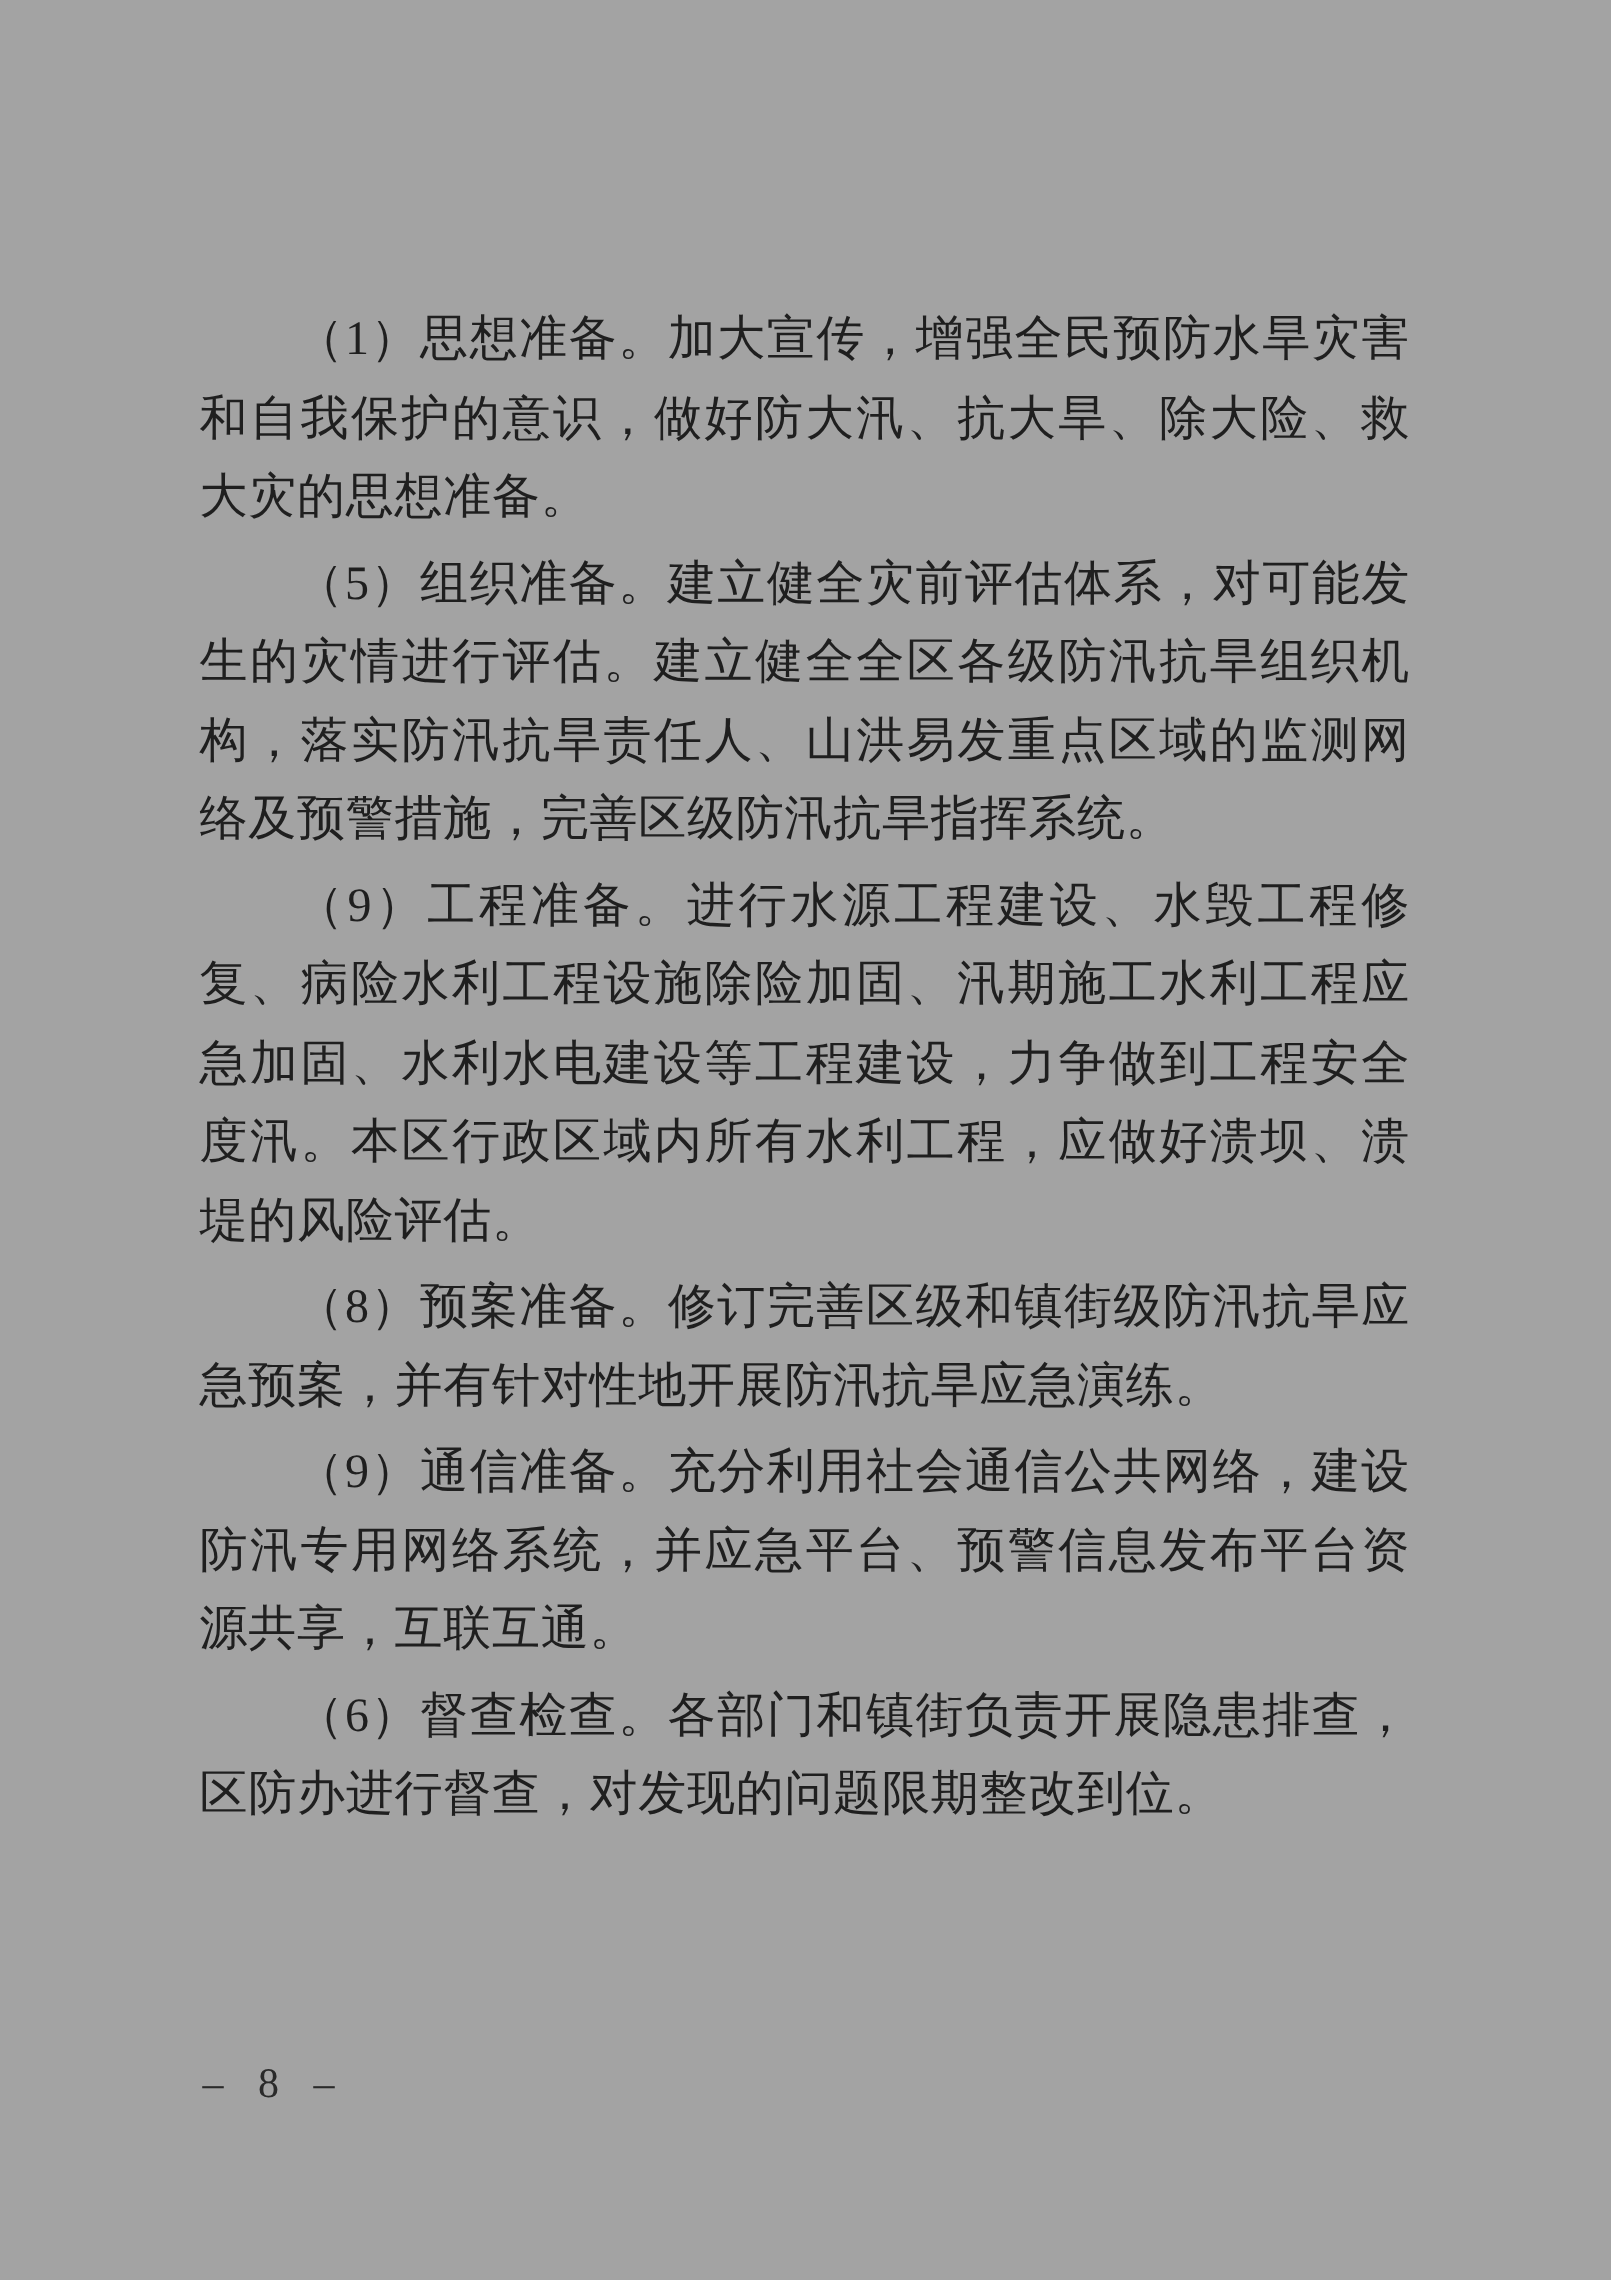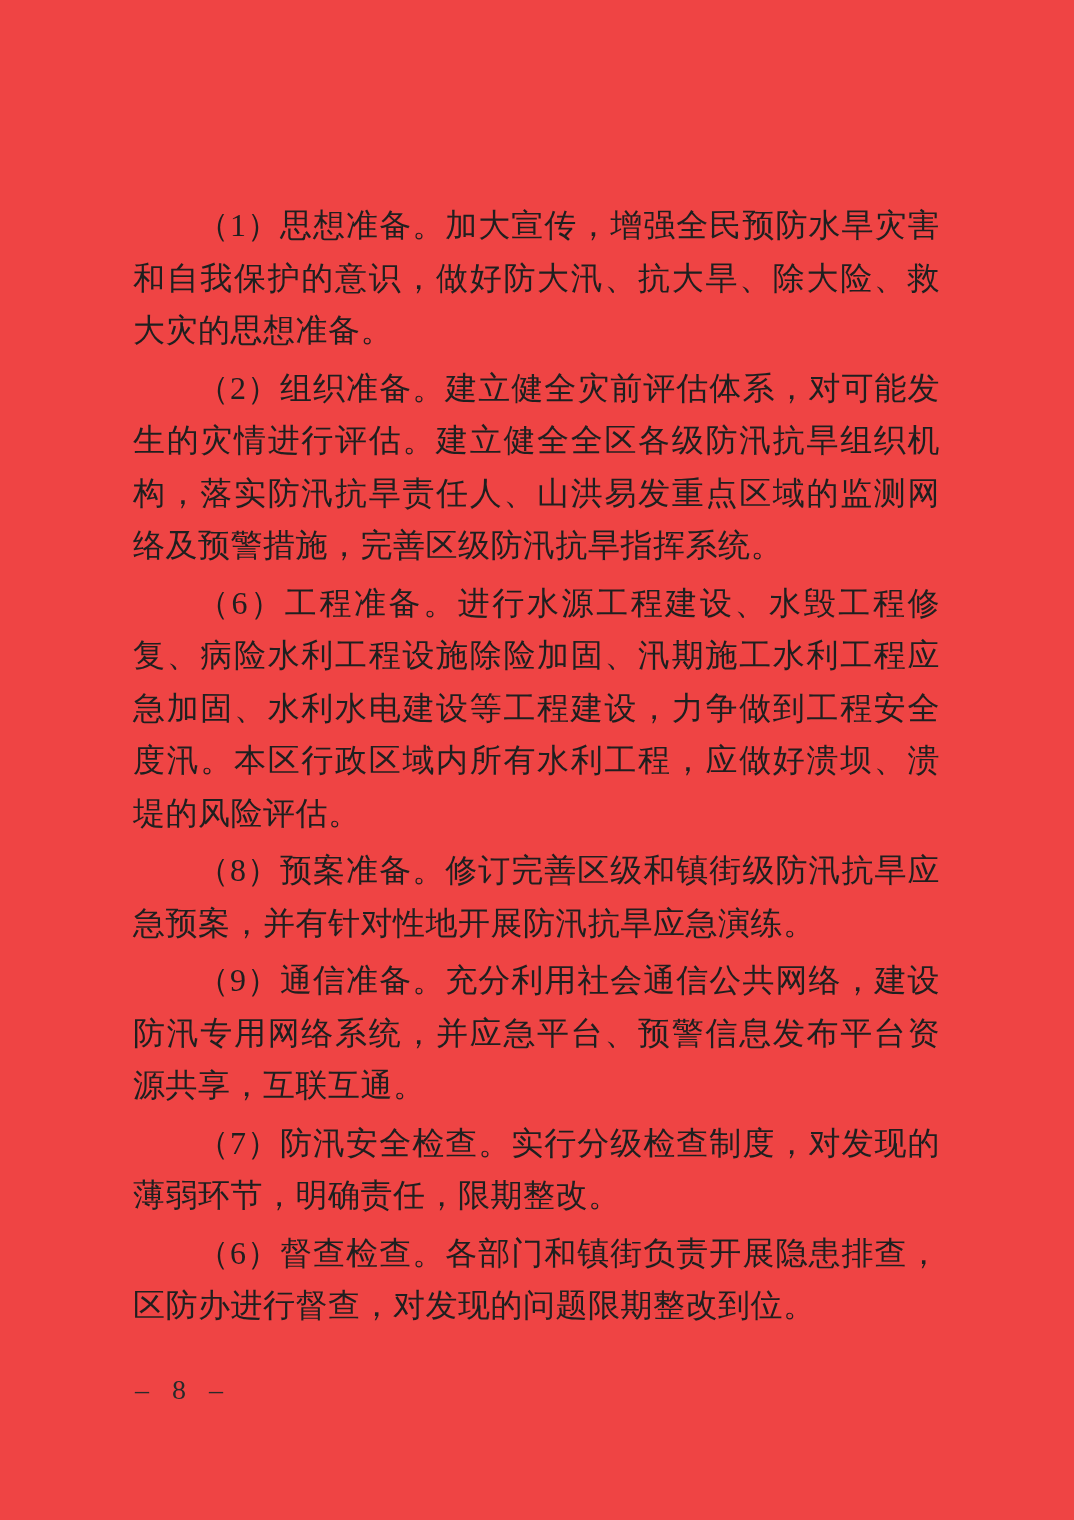--- a/index.html
+++ b/index.html
@@ -4,21 +4,21 @@
 <style>
   html, body {
     margin: 0;
     padding: 0;
     background: #ffffff;
   }
   .page {
     position: relative;
     width: 1074px;
     height: 1520px;
-    background: #ef4444;
+    background: #a3a3a3;
     overflow: hidden;
     font-family: "Liberation Serif", "DejaVu Serif", serif;
     color: #1f1f1f;
   }
   .content {
     position: absolute;
     left: 133px;
     top: 199px;
     width: 807px;
   }
@@ -40,21 +40,20 @@
     letter-spacing: 8px;
     color: #2a2a2a;
   }
 </style>
 </head>
 <body>
 
 <div class="page">
   <div class="content">
     <p>（1）思想准备。加大宣传，增强全民预防水旱灾害和自我保护的意识，做好防大汛、抗大旱、除大险、救大灾的思想准备。</p>
-    <p>（2）组织准备。建立健全灾前评估体系，对可能发生的灾情进行评估。建立健全全区各级防汛抗旱组织机构，落实防汛抗旱责任人、山洪易发重点区域的监测网络及预警措施，完善区级防汛抗旱指挥系统。</p>
-    <p>（6）工程准备。进行水源工程建设、水毁工程修复、病险水利工程设施除险加固、汛期施工水利工程应急加固、水利水电建设等工程建设，力争做到工程安全度汛。本区行政区域内所有水利工程，应做好溃坝、溃堤的风险评估。</p>
+    <p>（5）组织准备。建立健全灾前评估体系，对可能发生的灾情进行评估。建立健全全区各级防汛抗旱组织机构，落实防汛抗旱责任人、山洪易发重点区域的监测网络及预警措施，完善区级防汛抗旱指挥系统。</p>
+    <p>（9）工程准备。进行水源工程建设、水毁工程修复、病险水利工程设施除险加固、汛期施工水利工程应急加固、水利水电建设等工程建设，力争做到工程安全度汛。本区行政区域内所有水利工程，应做好溃坝、溃堤的风险评估。</p>
     <p>（8）预案准备。修订完善区级和镇街级防汛抗旱应急预案，并有针对性地开展防汛抗旱应急演练。</p>
     <p>（9）通信准备。充分利用社会通信公共网络，建设防汛专用网络系统，并应急平台、预警信息发布平台资源共享，互联互通。</p>
-    <p>（7）防汛安全检查。实行分级检查制度，对发现的薄弱环节，明确责任，限期整改。</p>
     <p>（6）督查检查。各部门和镇街负责开展隐患排查，区防办进行督查，对发现的问题限期整改到位。</p>
   </div>
   <div class="footer">– 8 –</div>
 </div>
 
 </body></html>

